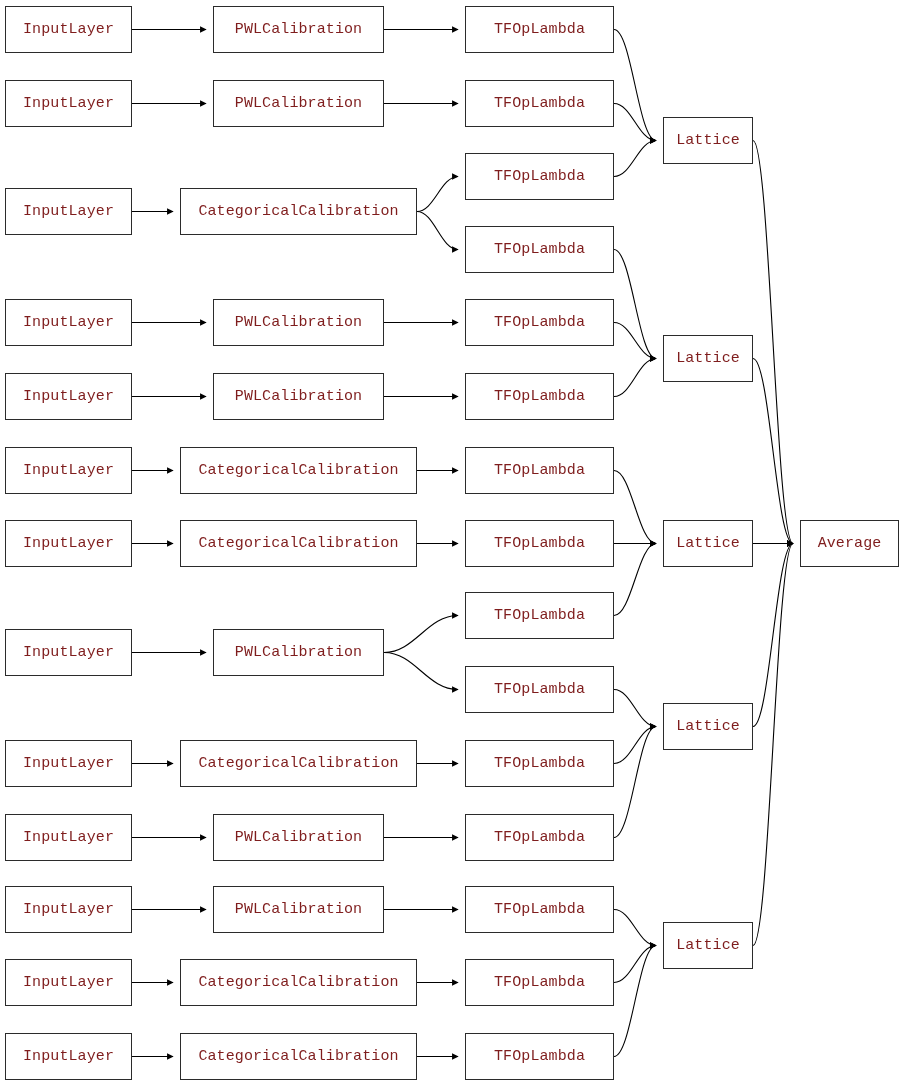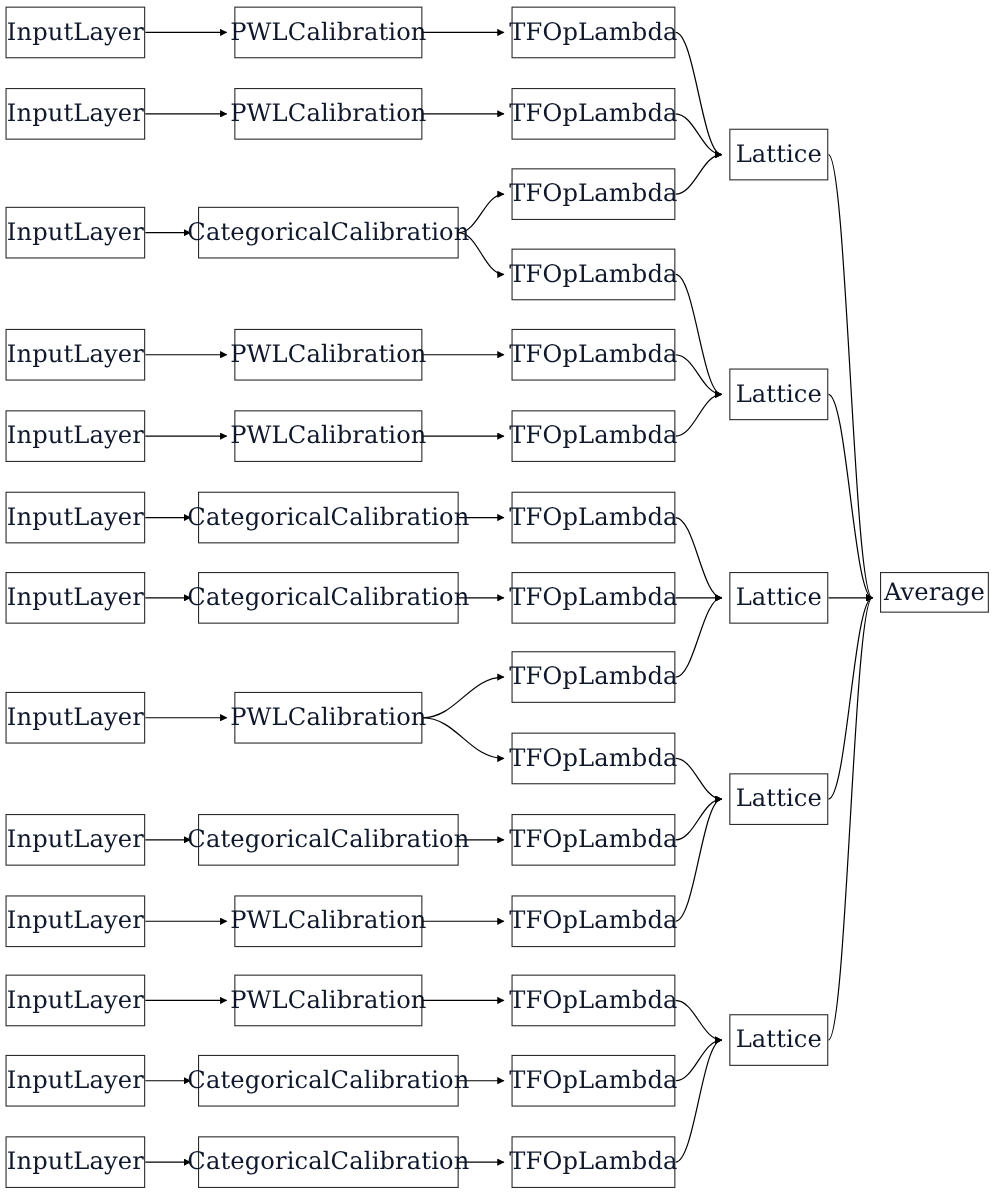--- a/index.html
+++ b/index.html
@@ -26,24 +26,25 @@
     pointer-events: none;
   }
   .node {
     position: absolute;
     box-sizing: border-box;
     border: 1px solid #2b2b2b;
     background: #ffffff;
     display: flex;
     align-items: center;
     justify-content: center;
-    font-size: 22px;
-    color: #0f172a;
+    font-size: 15px;
+    color: #7f1d1d;
     letter-spacing: 0.1px;
     white-space: nowrap;
+    font-family: Liberation Mono, monospace;
   }
 </style>
 </head>
 <body>
 
 <div id="canvas">
   <svg id="edges" viewBox="0 0 905 1087" width="905" height="1087">
     <defs>
       <marker id="arrow" viewBox="0 0 10 10" refX="9" refY="5" markerWidth="6" markerHeight="6" orient="auto-start-reverse">
         <path d="M 0 0 L 10 5 L 0 10 z" fill="#000000"></path>
@@ -140,15 +141,15 @@
       <div class="node" style="left: 465px; top: 740px; width: 149px; height: 47px;">TFOpLambda</div>
       <div class="node" style="left: 465px; top: 814px; width: 149px; height: 47px;">TFOpLambda</div>
       <div class="node" style="left: 465px; top: 886px; width: 149px; height: 47px;">TFOpLambda</div>
       <div class="node" style="left: 465px; top: 959px; width: 149px; height: 47px;">TFOpLambda</div>
       <div class="node" style="left: 465px; top: 1033px; width: 149px; height: 47px;">TFOpLambda</div>
       <div class="node" style="left: 663px; top: 117px; width: 90px; height: 47px;">Lattice</div>
       <div class="node" style="left: 663px; top: 335px; width: 90px; height: 47px;">Lattice</div>
       <div class="node" style="left: 663px; top: 520px; width: 90px; height: 47px;">Lattice</div>
       <div class="node" style="left: 663px; top: 703px; width: 90px; height: 47px;">Lattice</div>
       <div class="node" style="left: 663px; top: 922px; width: 90px; height: 47px;">Lattice</div>
-      <div class="node" style="left: 800px; top: 520px; width: 99px; height: 37px;">Average</div>
+      <div class="node" style="left: 800px; top: 520px; width: 99px; height: 47px;">Average</div>
     </div>
 </div>
 
 </body></html>

